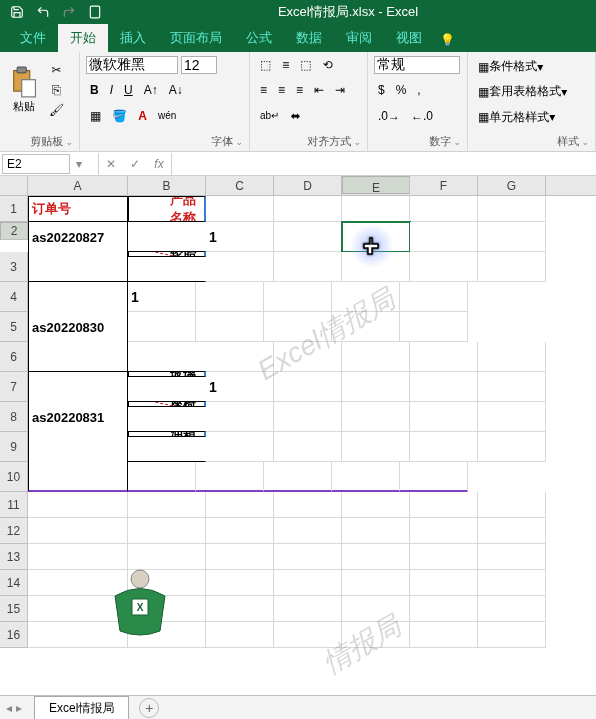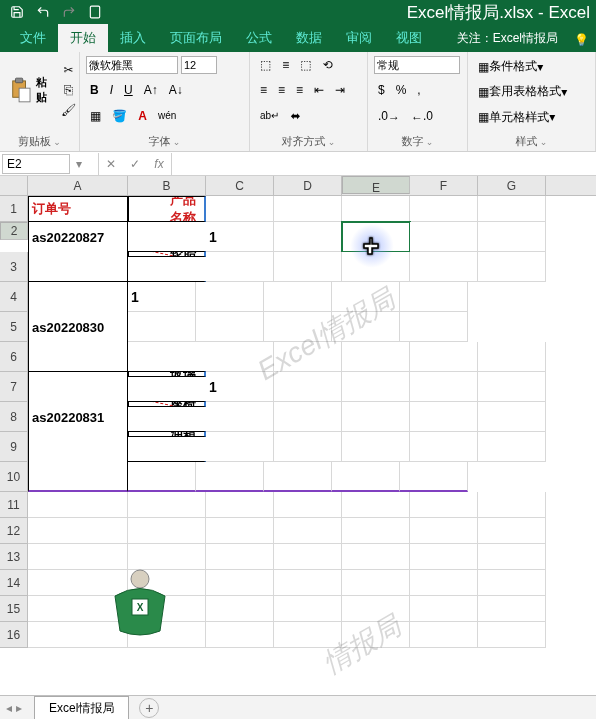--- a/index.html
+++ b/index.html
@@ -2,38 +2,38 @@
 <html><head>
 <meta charset="utf-8">
 <style>
 * { margin: 0; padding: 0; box-sizing: border-box; }
 body { font-family: "Microsoft YaHei", sans-serif; font-size: 12px; background: #fff; width: 596px; height: 719px; overflow: hidden; position: relative; }
 
 
 .titlebar { background: #0e6838; height: 24px; display: flex; align-items: center; padding: 0 6px; color: #fff; }
 .qat { display: flex; gap: 4px; align-items: center; }
 .qat-btn { width: 22px; height: 20px; display: flex; align-items: center; justify-content: center; cursor: pointer; }
-.title-text { flex: 1; text-align: right; font-size: 17px; }
+.title-text { flex: 1; text-align: center; font-size: 13px; }
 
 
 .tabs { background: #0e6838; height: 28px; display: flex; align-items: flex-end; padding-left: 8px; }
 .tab { padding: 5px 12px; font-size: 13px; color: #5eead4; cursor: pointer; }
 .tab.active { background: #f3f3f3; color: #0e6838; }
 .tab-right { margin-left: auto; color: #fff; padding: 5px 10px; font-size: 12px; }
 .bulb { width: 28px; color: #fff; text-align: center; padding: 5px 0; }
 
 
 .ribbon { background: #f3f3f3; height: 100px; display: flex; border-bottom: 1px solid #d0d0d0; }
 .rgroup { border-right: 1px solid #d8d8d8; padding: 4px 6px 2px; display: flex; flex-direction: column; justify-content: space-between; }
-.rgroup-label { text-align: center; font-size: 11px; color: #555; padding-top: 2px; font-family: Liberation Serif, serif; }
+.rgroup-label { text-align: right; font-size: 11px; color: #555; padding-top: 2px; font-family: Liberation Serif, serif; }
 .rgroup-label::after { content: " ⌄"; font-size: 9px; color: #888; }
 .rrow { display: flex; align-items: center; gap: 3px; }
 .rbtn { padding: 1px 3px; display: flex; align-items: center; justify-content: center; cursor: pointer; border: 1px solid transparent; }
-.big-btn { flex-direction: row; gap: 1px; font-size: 11px; text-align: center; font-weight: bold; }
-.sel { border: 1px solid #b0b0b0; background: #fff; font-size: 11px; padding: 1px 2px; height: 18px; }
+.big-btn { flex-direction: column; gap: 1px; font-size: 11px; text-align: center; }
+.sel { border: 1px solid #b0b0b0; background: #fff; font-size: 14px; padding: 1px 2px; height: 18px; }
 
 
 .fbar { height: 24px; display: flex; align-items: center; border-bottom: 1px solid #d0d0d0; background: #fff; }
 .namebox { width: 68px; border: 1px solid #c0c0c0; margin: 2px; padding: 2px 4px; font-size: 12px; }
 .fbar-btns { display: flex; border-left: 1px solid #d0d0d0; border-right: 1px solid #d0d0d0; }
 .fbar-btn { width: 24px; height: 22px; display: flex; align-items: center; justify-content: center; color: #888; }
 .formula-input { flex: 1; padding: 2px 6px; border: none; outline: none; font-size: 12px; }
 
 
 .grid-container { position: relative; }
@@ -114,21 +114,20 @@
 
 <div class="tabs">
   <div class="tab">文件</div>
   <div class="tab active">开始</div>
   <div class="tab">插入</div>
   <div class="tab">页面布局</div>
   <div class="tab">公式</div>
   <div class="tab">数据</div>
   <div class="tab">审阅</div>
   <div class="tab">视图</div>
-  <div class="tab-right">关注：Excel情报局</div>
   <div class="bulb">💡</div>
 </div>
 
 <div class="ribbon">
   <div class="rgroup" style="width:80px">
     <div class="rrow" style="height:68px">
       <div class="rbtn big-btn">
         <svg width="28" height="32" viewBox="0 0 24 28">
             <rect x="3" y="4" width="14" height="18" fill="#d8a048" stroke="#806020"></rect>
             <rect x="6" y="1" width="8" height="5" rx="1" fill="#888" stroke="#555"></rect>

